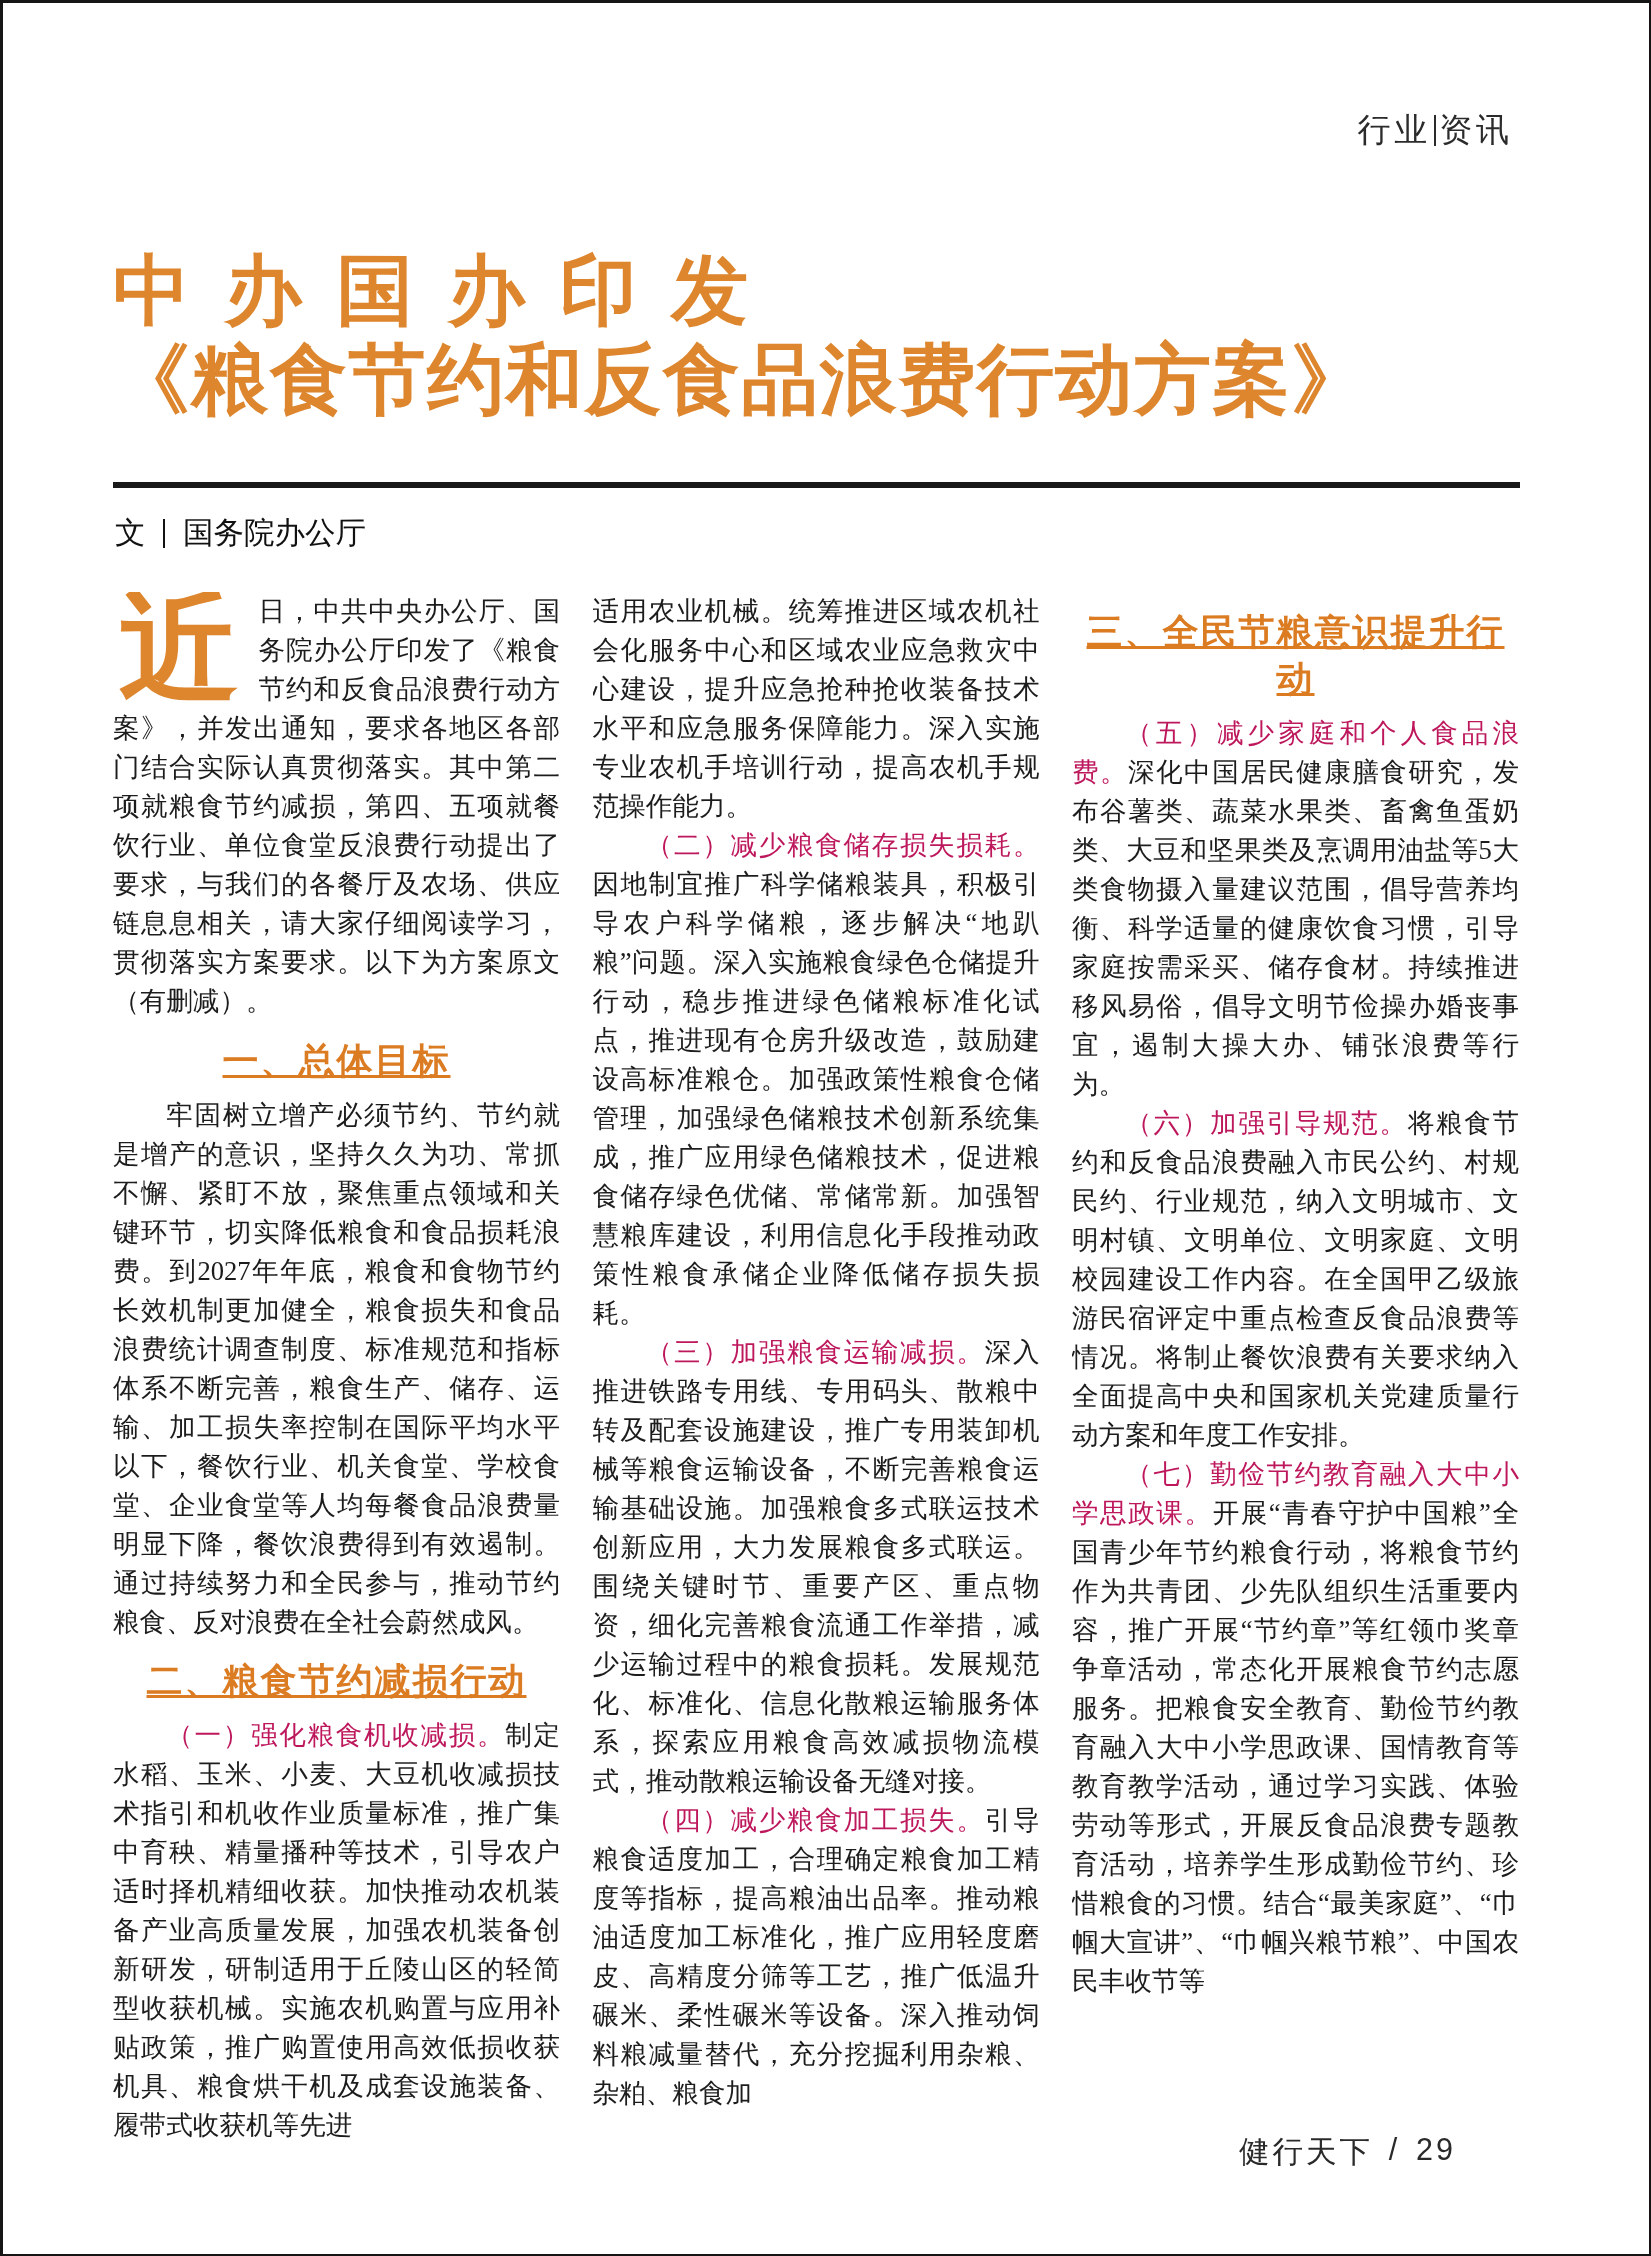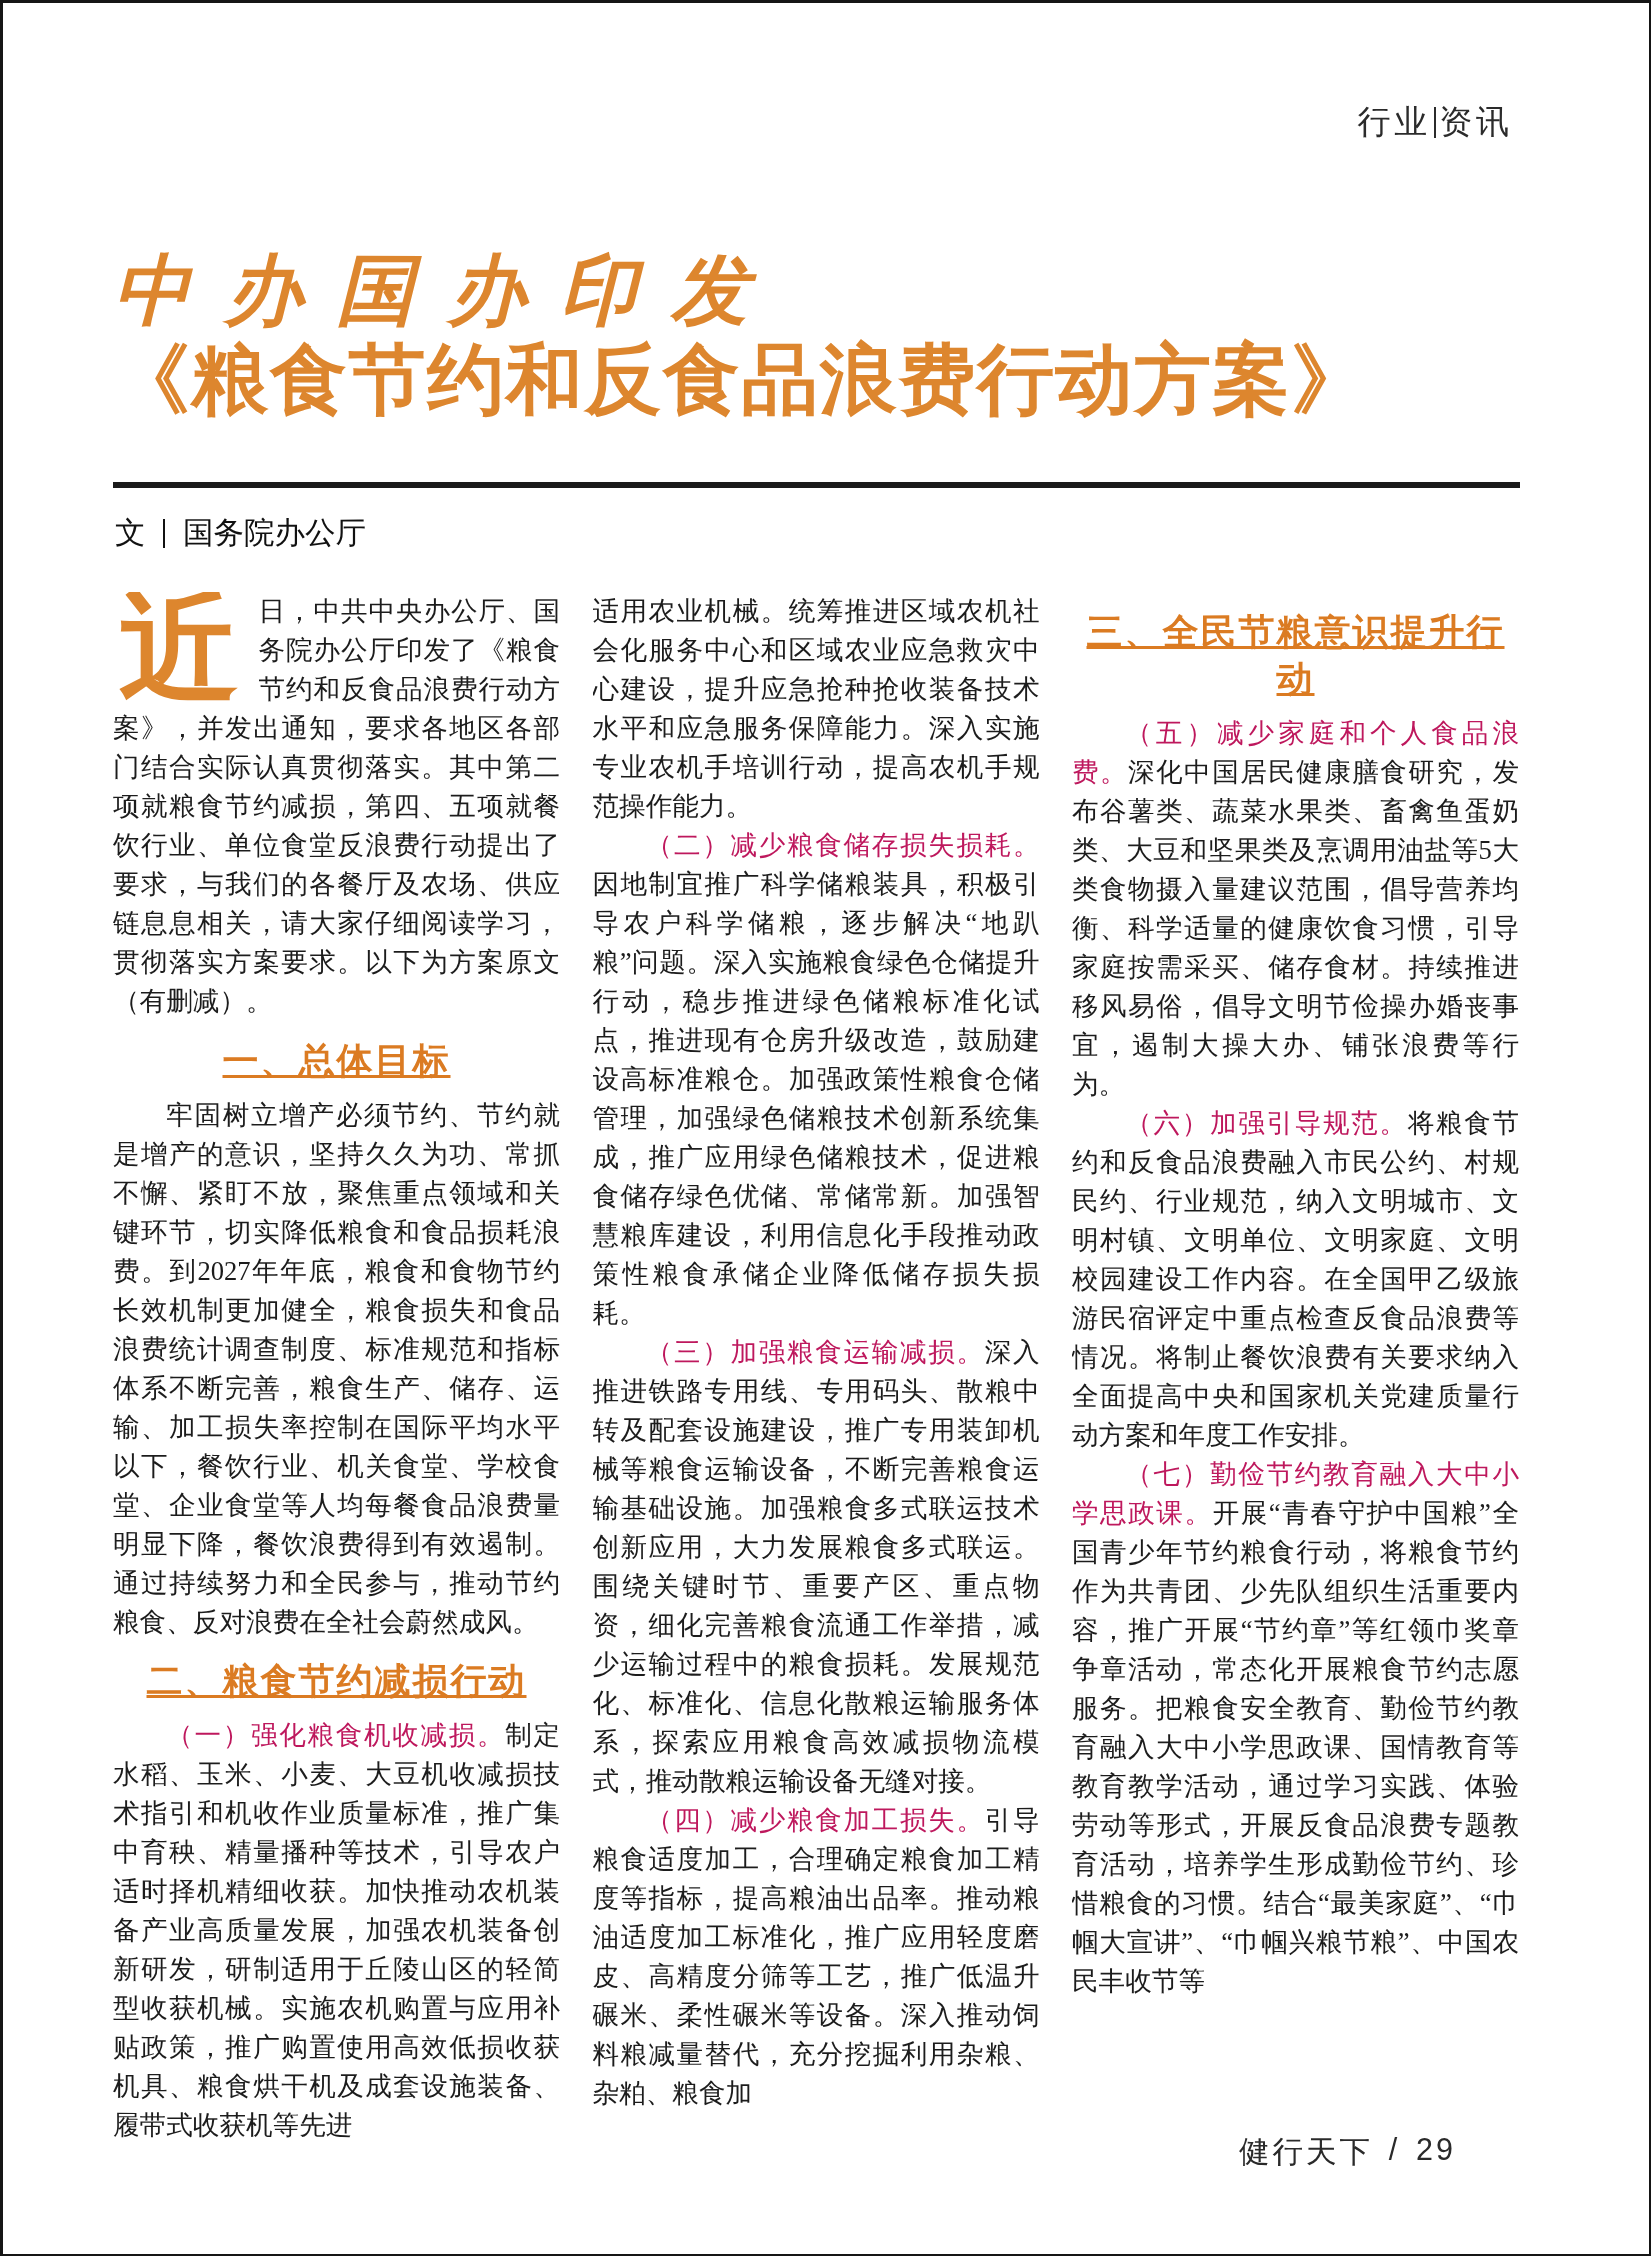--- a/index.html
+++ b/index.html
@@ -9,34 +9,34 @@
     margin:0 auto;
     background:#ffffff;
     border:3px solid #151515;
     box-sizing:border-box;
     font-family:"Liberation Serif","DejaVu Serif",serif;
     color:#1c1c1c;
     overflow:hidden;
   }
   
   .header-right{
-    position:absolute;top:97px;right:136px;
+    position:absolute;top:105px;right:136px;
     display:flex;align-items:center;gap:3px;
     font-family:"Liberation Sans","DejaVu Sans",sans-serif;
     font-size:33px;color:#2b2b2b;letter-spacing:3.9px;
   }
   .header-divider{width:2px;height:31.5px;background:#2b2b2b;}
   
   .title-block{position:absolute;left:110px;top:244px;width:1409px;}
   .title-line{
     font-weight:bold;color:#DD862E;
     font-size:77px;line-height:89px;margin:0;
     font-family:"Liberation Serif","DejaVu Serif",serif;
   }
-  .title-line.l1{letter-spacing:0.45em;font-style:italic;}
+  .title-line.l1{letter-spacing:0.45em;}
   .title-line.l2{letter-spacing:0.02em;}
   .title-rule{position:absolute;left:110px;top:479px;width:1407px;height:5.9px;background:#1a1a1a;}
   
   .byline{
     position:absolute;left:112px;top:510px;
     display:flex;align-items:center;gap:17.7px;
     font-family:"Liberation Sans","DejaVu Sans",sans-serif;
     font-size:30.5px;color:#111;
   }
   .byline-divider{width:2px;height:29.6px;background:#111;}

